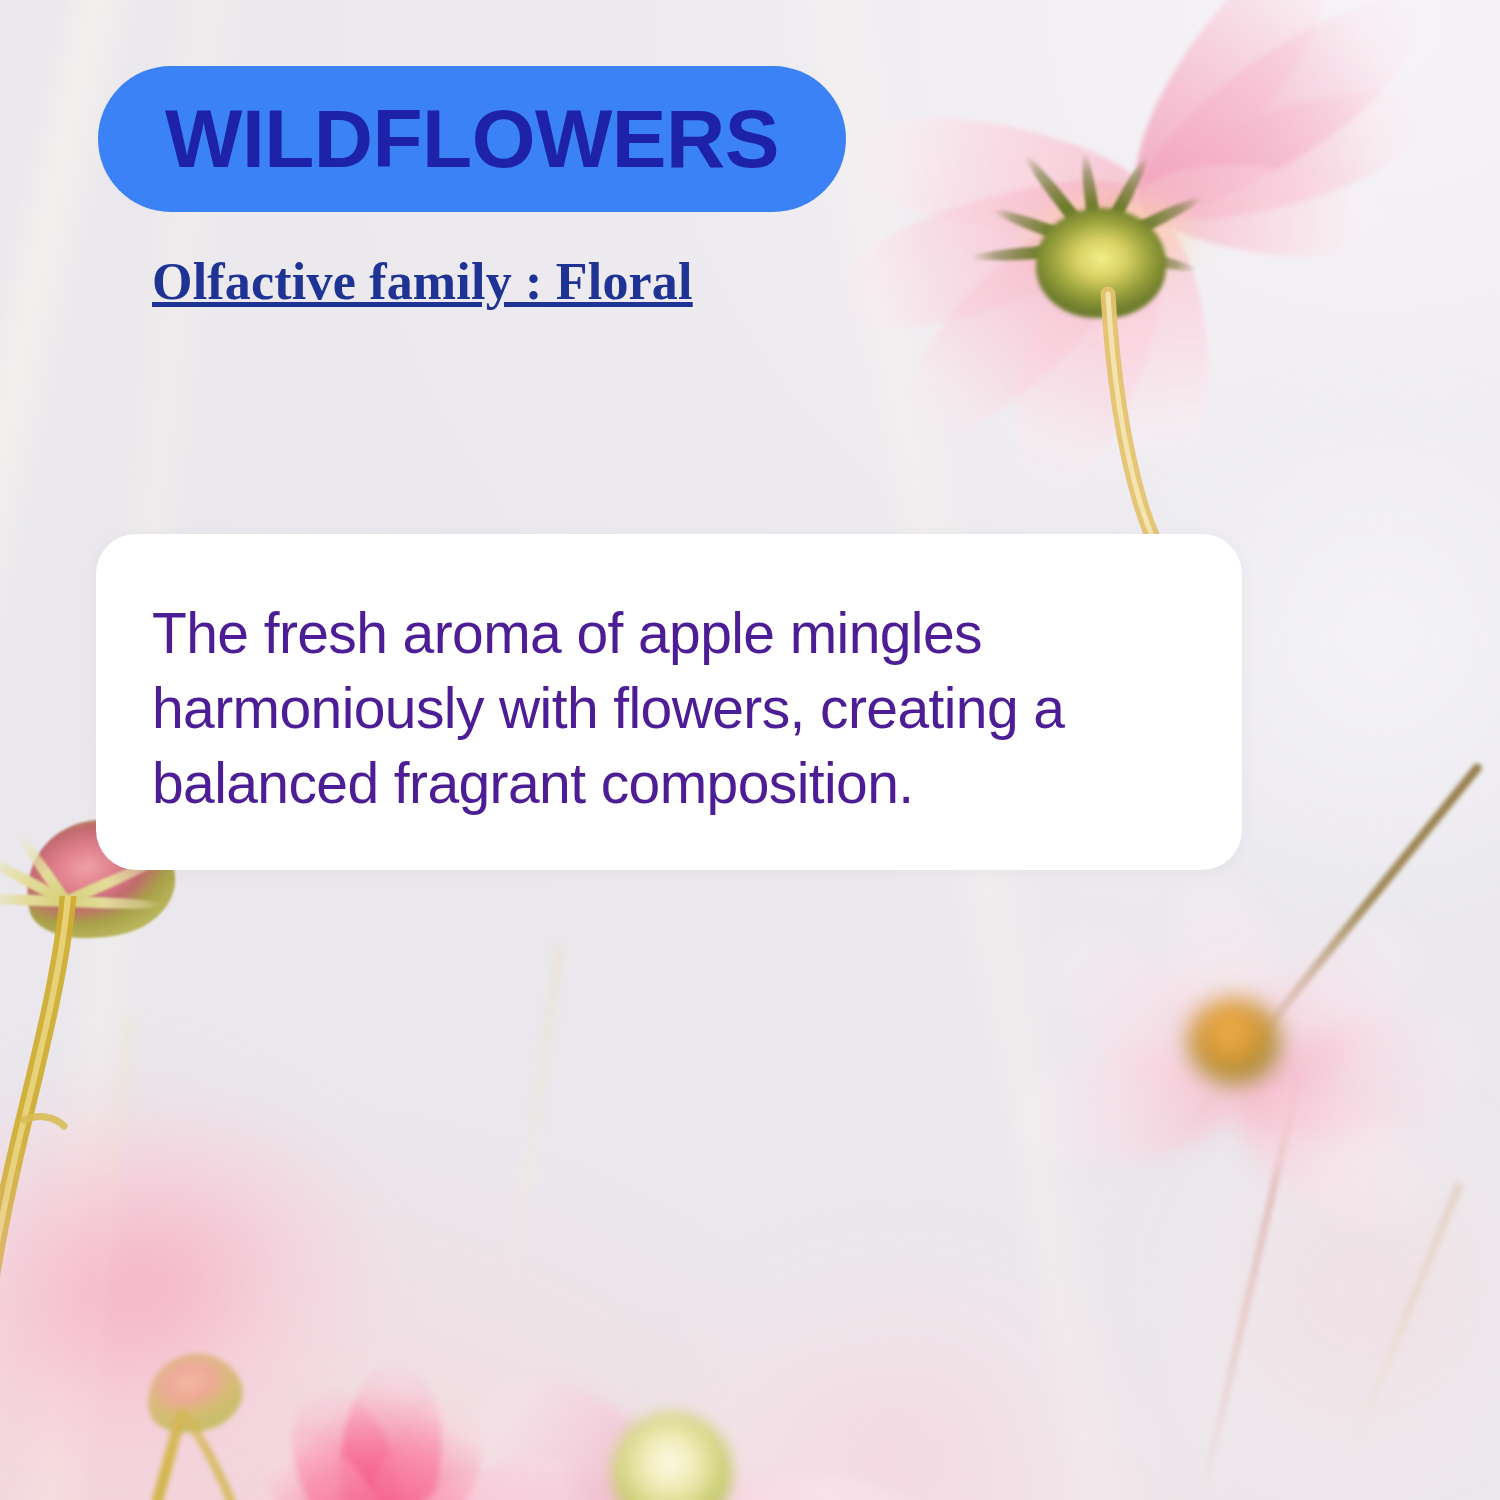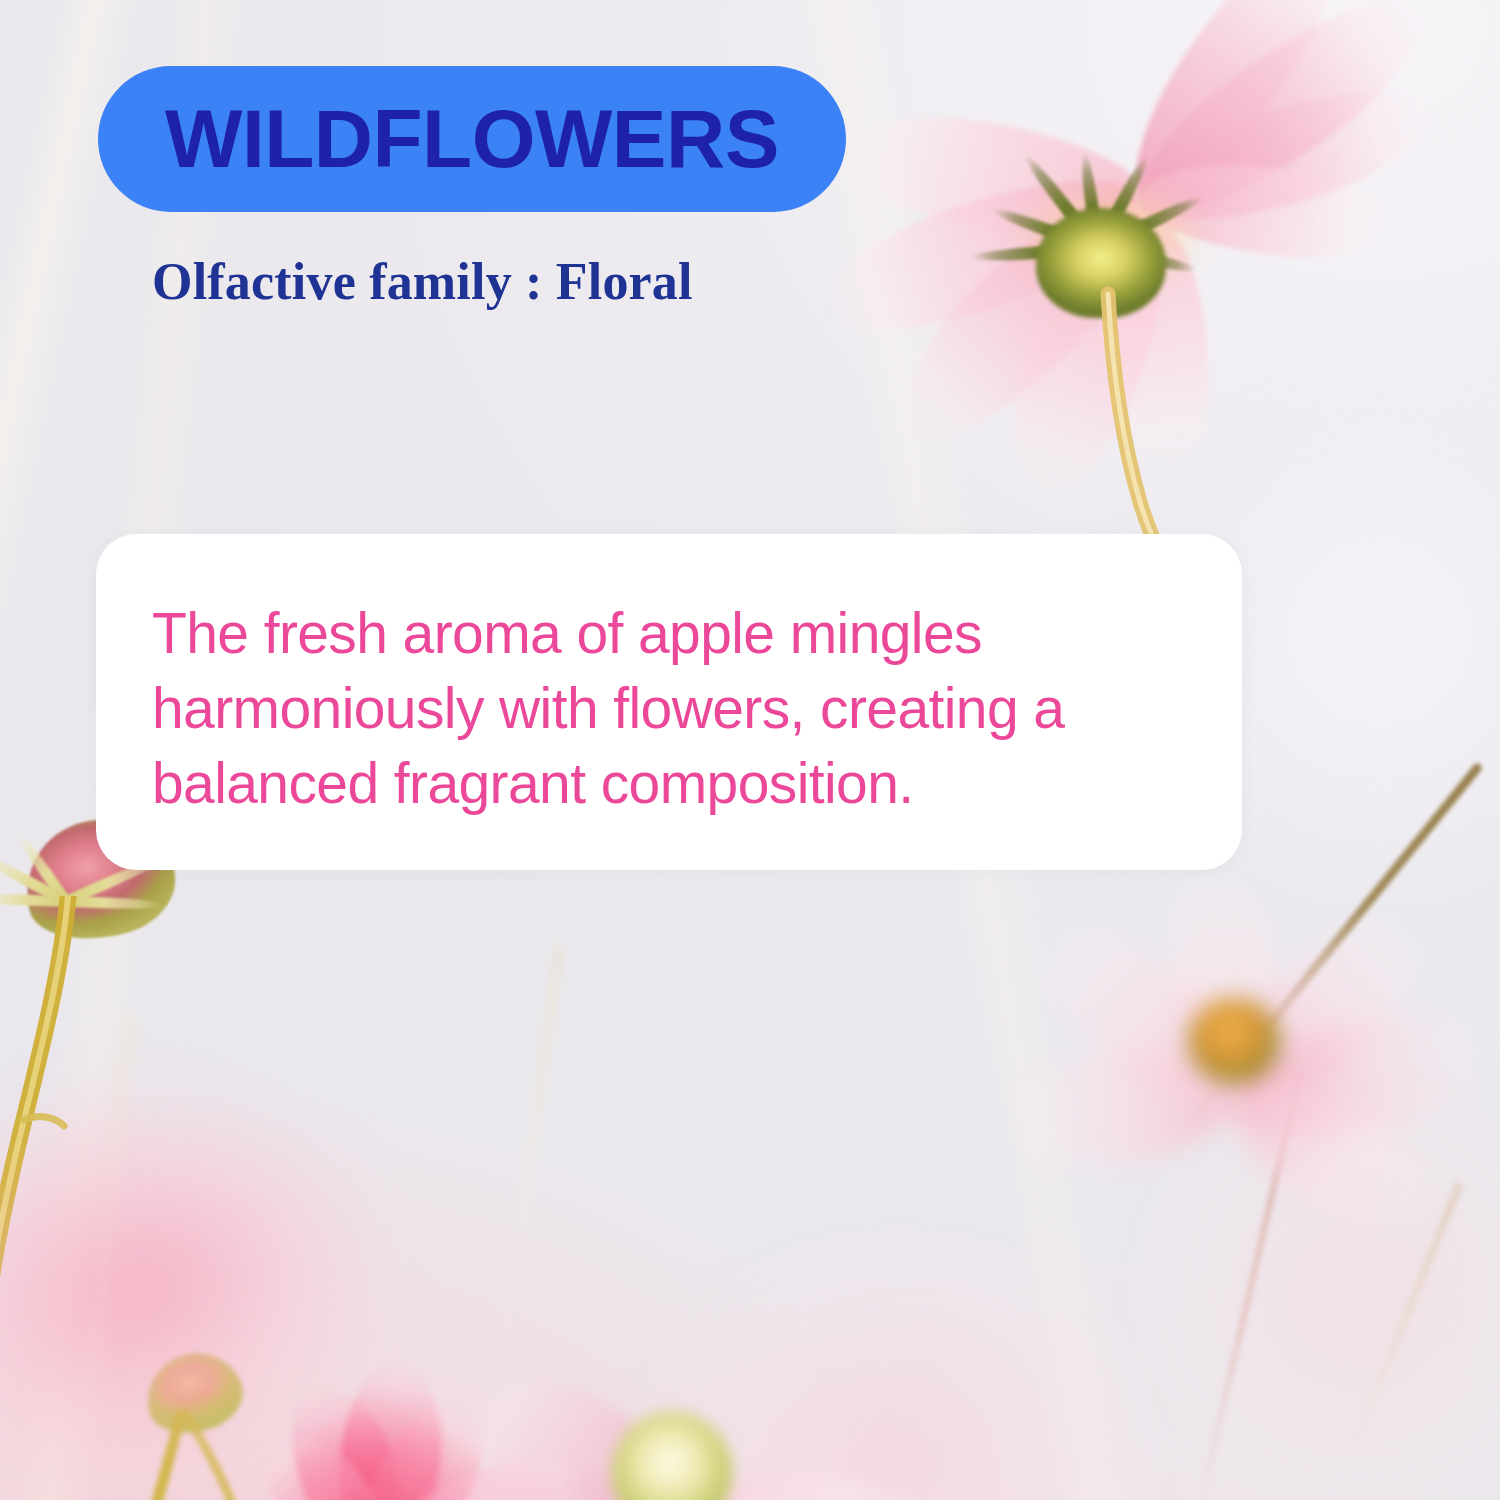--- a/index.html
+++ b/index.html
@@ -239,20 +239,21 @@
   .subtitle {
     position: absolute;
     left: 152px;
     top: 252px;
     font-family: "Liberation Serif", serif;
     font-weight: 700;
     font-size: 52px;
     letter-spacing: 0.2px;
     color: #1e3394;
     white-space: nowrap;
+    text-decoration: underline;
   }
 
   .desc-card {
     position: absolute;
     left: 96px;
     top: 534px;
     width: 1146px;
     height: 336px;
     background: #ffffff;
     border-radius: 40px;
@@ -261,21 +262,21 @@
   .desc-text {
     position: absolute;
     left: 56px;
     top: 62px;
     width: 1060px;
     font-family: "Liberation Sans", sans-serif;
     font-weight: 400;
     font-size: 57px;
     line-height: 1.32;
     letter-spacing: -0.6px;
-    color: #ec4899;
+    color: #4c1d95;
   }
 </style>
 </head>
 <body>
 
 <div id="poster">
 
   <div class="photo-layer">
     <div class="bg-base"></div>
     <div class="bg-streaks"></div>

